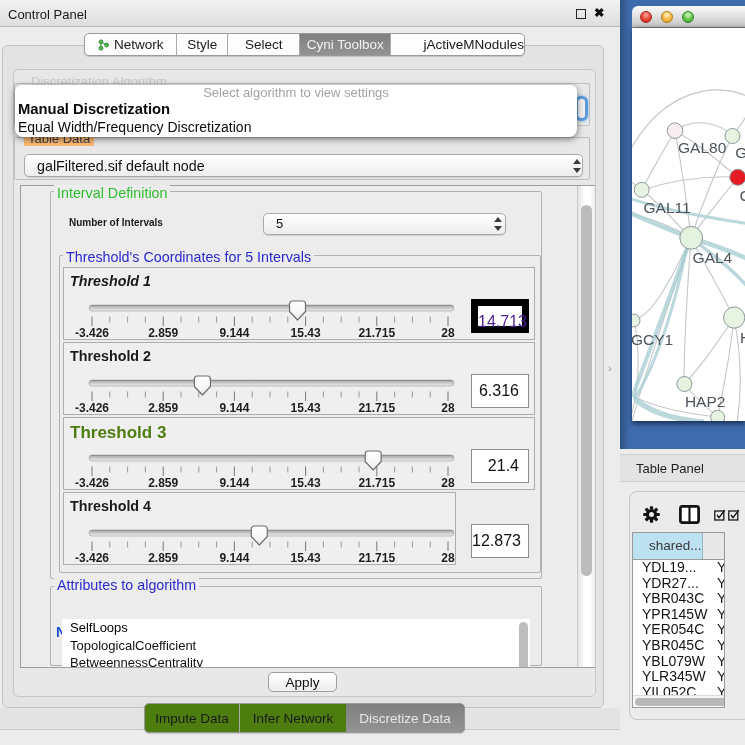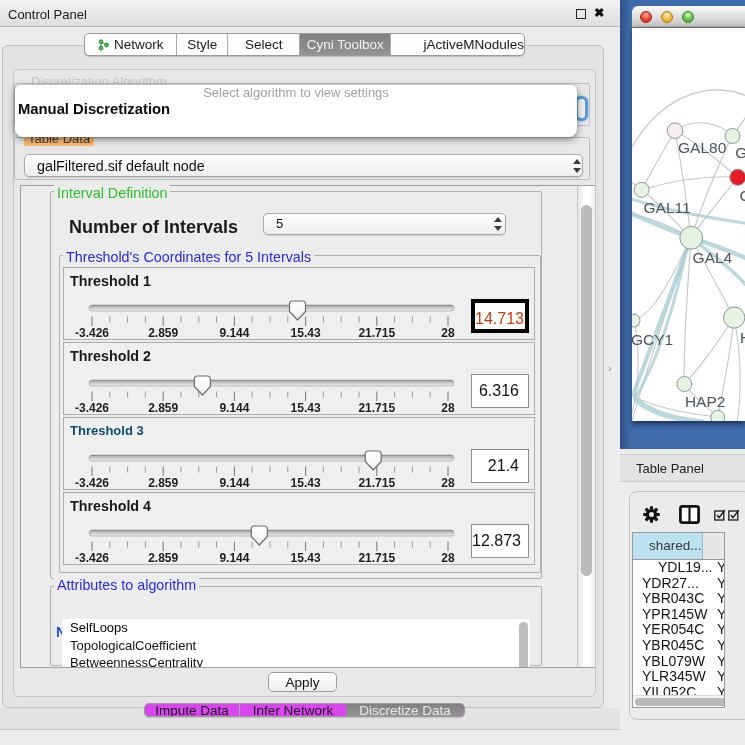--- a/index.html
+++ b/index.html
@@ -44,33 +44,33 @@
 <div class="abs" style="left:37px;top:158px;font-size:14.3px;color:#111;">galFiltered.sif default node</div>
 <svg class="abs" style="left:571px;top:158px;" width="12" height="16" viewBox="0 0 12 16">
     <path d="M6 1 L10 6 L2 6 Z" fill="#3c3c3c"></path>
     <path d="M6 15 L10 10 L2 10 Z" fill="#3c3c3c"></path>
   </svg>
 
 <div class="abs" style="left:20px;top:185px;width:575px;height:483px;background:#ececec;border:1px solid #9e9e9e;"></div>
 
 <div class="abs" style="left:50px;top:191px;width:492px;height:388px;border:1px solid #b1b1b1;border-radius:2px;"></div>
 <div class="abs" style="left:54px;top:185px;padding:0 3px;background:#ececec;font-size:14.3px;color:#2dbe2d;">Interval Definition</div>
-<div class="abs" style="left:69px;top:217px;font-size:18px;font-weight:bold;color:#1a1a1a;">Number of Intervals</div>
+<div class="abs" style="left:69px;top:217px;font-size:10px;font-weight:bold;color:#1a1a1a;">Number of Intervals</div>
 <div class="abs" style="left:263px;top:213px;width:243px;height:22px;background:linear-gradient(#ffffff,#ececec);border:1px solid #a9a9a9;border-radius:5px;box-shadow:0 1px 1px rgba(0,0,0,0.12);"></div>
 <div class="abs" style="left:276px;top:216px;font-size:13px;color:#111;">5</div>
 <svg class="abs" style="left:492px;top:216px;" width="12" height="16" viewBox="0 0 12 16">
     <path d="M6 1 L10 6 L2 6 Z" fill="#3c3c3c"></path>
     <path d="M6 15 L10 10 L2 10 Z" fill="#3c3c3c"></path>
   </svg>
 
 <div class="abs" style="left:59px;top:255px;width:482px;height:318px;border:1px solid #b1b1b1;border-radius:2px;"></div>
 <div class="abs" style="left:63px;top:249px;padding:0 3px;background:#ececec;font-size:14.3px;color:#2a2ad2;">Threshold's Coordinates for 5 Intervals</div>
 
 <div class="abs" style="left:63px;top:267px;width:472px;height:73px;background:#efefef;border:1px solid #adadad;">
- <div style="position:absolute;left:6px;top:5px;font-size:14.3px;font-weight:bold;color:#1a1a1a;">Threshold 1</div>
+ <div style="position:absolute;left:6px;top:5px;font-size:14.3px;font-weight:bold;color:#1a1a1a;font-style:italic;">Threshold 1</div>
  <svg style="position:absolute;left:0;top:0;" width="470" height="71" viewBox="0 0 470 71">
   <defs>
    <linearGradient id="trk1" x1="0" y1="0" x2="0" y2="1">
     <stop offset="0" stop-color="#787878"></stop>
           <stop offset="0.25" stop-color="#b5b5b5"></stop>
           <stop offset="0.7" stop-color="#d9d9d9"></stop>
           <stop offset="1" stop-color="#efefef"></stop>
    </linearGradient>
    <linearGradient id="tg" x1="0" y1="0" x2="0" y2="1">
     <stop offset="0" stop-color="#ffffff"></stop>
@@ -102,21 +102,21 @@
       <line x1="384.0" y1="48.5" x2="384.0" y2="58" stroke="#777777" stroke-width="1"></line>
   <text x="28.0" y="68.5" text-anchor="middle" font-size="12" font-weight="bold" fill="#1d1d1d" font-family="Liberation Sans,sans-serif">-3.426</text>
       <text x="99.2" y="68.5" text-anchor="middle" font-size="12" font-weight="bold" fill="#1d1d1d" font-family="Liberation Sans,sans-serif">2.859</text>
       <text x="170.4" y="68.5" text-anchor="middle" font-size="12" font-weight="bold" fill="#1d1d1d" font-family="Liberation Sans,sans-serif">9.144</text>
       <text x="241.6" y="68.5" text-anchor="middle" font-size="12" font-weight="bold" fill="#1d1d1d" font-family="Liberation Sans,sans-serif">15.43</text>
       <text x="312.8" y="68.5" text-anchor="middle" font-size="12" font-weight="bold" fill="#1d1d1d" font-family="Liberation Sans,sans-serif">21.715</text>
       <text x="384.0" y="68.5" text-anchor="middle" font-size="12" font-weight="bold" fill="#1d1d1d" font-family="Liberation Sans,sans-serif">28</text>
   <path d="M 225.5 36 Q 225.5 33 228.5 33 L 238.5 33 Q 241.5 33 241.5 36 L 241.5 43.5 L 233.5 52 L 225.5 43.5 Z" fill="url(#tg)" stroke="#6f6f6f" stroke-width="1.2" stroke-linejoin="round"></path>
  </svg>
 </div>
-<div class="abs" style="left:471px;top:299px;width:58px;height:34px;background:#fff;border:4px solid #000000;font-size:16px;color:#c2410c;text-align:right;line-height:32px;padding-right:9px;">14.713</div>
+<div class="abs" style="left:471px;top:299px;width:58px;height:34px;background:#fff;border:7px solid #000000;font-size:16px;color:#4c1d95;text-align:right;line-height:32px;padding-right:9px;">14.713</div>
 
 <div class="abs" style="left:63px;top:342px;width:472px;height:73px;background:#efefef;border:1px solid #adadad;">
  <div style="position:absolute;left:6px;top:5px;font-size:14.3px;font-weight:bold;color:#1a1a1a;">Threshold 2</div>
  <svg style="position:absolute;left:0;top:0;" width="470" height="71" viewBox="0 0 470 71">
   <defs>
    <linearGradient id="trk2" x1="0" y1="0" x2="0" y2="1">
     <stop offset="0" stop-color="#787878"></stop>
           <stop offset="0.25" stop-color="#b5b5b5"></stop>
           <stop offset="0.7" stop-color="#d9d9d9"></stop>
           <stop offset="1" stop-color="#efefef"></stop>
@@ -154,21 +154,21 @@
       <text x="170.4" y="68.5" text-anchor="middle" font-size="12" font-weight="bold" fill="#1d1d1d" font-family="Liberation Sans,sans-serif">9.144</text>
       <text x="241.6" y="68.5" text-anchor="middle" font-size="12" font-weight="bold" fill="#1d1d1d" font-family="Liberation Sans,sans-serif">15.43</text>
       <text x="312.8" y="68.5" text-anchor="middle" font-size="12" font-weight="bold" fill="#1d1d1d" font-family="Liberation Sans,sans-serif">21.715</text>
       <text x="384.0" y="68.5" text-anchor="middle" font-size="12" font-weight="bold" fill="#1d1d1d" font-family="Liberation Sans,sans-serif">28</text>
   <path d="M 130.4 36 Q 130.4 33 133.4 33 L 143.4 33 Q 146.4 33 146.4 36 L 146.4 43.5 L 138.4 52 L 130.4 43.5 Z" fill="url(#tg)" stroke="#6f6f6f" stroke-width="1.2" stroke-linejoin="round"></path>
  </svg>
 </div>
 <div class="abs" style="left:471px;top:374px;width:58px;height:34px;background:#fff;border:1px solid #8e8e8e;font-size:16px;color:#111;text-align:right;line-height:32px;padding-right:9px;">6.316</div>
 
 <div class="abs" style="left:63px;top:417px;width:472px;height:73px;background:#efefef;border:1px solid #adadad;">
- <div style="position:absolute;left:6px;top:5px;font-size:13px;font-weight:bold;color:#0c4a6e;text-align:right;">Threshold 3</div>
+ <div style="position:absolute;left:6px;top:5px;font-size:17px;font-weight:bold;color:#4d7c0f;text-align:right;">Threshold 3</div>
  <svg style="position:absolute;left:0;top:0;" width="470" height="71" viewBox="0 0 470 71">
   <defs>
    <linearGradient id="trk3" x1="0" y1="0" x2="0" y2="1">
     <stop offset="0" stop-color="#787878"></stop>
           <stop offset="0.25" stop-color="#b5b5b5"></stop>
           <stop offset="0.7" stop-color="#d9d9d9"></stop>
           <stop offset="1" stop-color="#efefef"></stop>
    </linearGradient>
    <linearGradient id="tg" x1="0" y1="0" x2="0" y2="1">
     <stop offset="0" stop-color="#ffffff"></stop>
@@ -202,21 +202,21 @@
       <text x="99.2" y="68.5" text-anchor="middle" font-size="12" font-weight="bold" fill="#1d1d1d" font-family="Liberation Sans,sans-serif">2.859</text>
       <text x="170.4" y="68.5" text-anchor="middle" font-size="12" font-weight="bold" fill="#1d1d1d" font-family="Liberation Sans,sans-serif">9.144</text>
       <text x="241.6" y="68.5" text-anchor="middle" font-size="12" font-weight="bold" fill="#1d1d1d" font-family="Liberation Sans,sans-serif">15.43</text>
       <text x="312.8" y="68.5" text-anchor="middle" font-size="12" font-weight="bold" fill="#1d1d1d" font-family="Liberation Sans,sans-serif">21.715</text>
       <text x="384.0" y="68.5" text-anchor="middle" font-size="12" font-weight="bold" fill="#1d1d1d" font-family="Liberation Sans,sans-serif">28</text>
   <path d="M 301.2 36 Q 301.2 33 304.2 33 L 314.2 33 Q 317.2 33 317.2 36 L 317.2 43.5 L 309.2 52 L 301.2 43.5 Z" fill="url(#tg)" stroke="#6f6f6f" stroke-width="1.2" stroke-linejoin="round"></path>
  </svg>
 </div>
 <div class="abs" style="left:471px;top:449px;width:58px;height:34px;background:#fff;border:1px solid #8e8e8e;font-size:16px;color:#111;text-align:right;line-height:32px;padding-right:9px;">21.4</div>
 
-<div class="abs" style="left:63px;top:492px;width:472px;height:73px;background:#efefef;border:1px solid #adadad;">
+<div class="abs" style="left:63px;top:492px;width:393px;height:73px;background:#efefef;border:1px solid #adadad;">
  <div style="position:absolute;left:6px;top:5px;font-size:14.3px;font-weight:bold;color:#1a1a1a;">Threshold 4</div>
  <svg style="position:absolute;left:0;top:0;" width="470" height="71" viewBox="0 0 470 71">
   <defs>
    <linearGradient id="trk4" x1="0" y1="0" x2="0" y2="1">
     <stop offset="0" stop-color="#787878"></stop>
           <stop offset="0.25" stop-color="#b5b5b5"></stop>
           <stop offset="0.7" stop-color="#d9d9d9"></stop>
           <stop offset="1" stop-color="#efefef"></stop>
    </linearGradient>
    <linearGradient id="tg" x1="0" y1="0" x2="0" y2="1">
@@ -266,21 +266,21 @@
   <div style="padding-left:8px;font-size:13px;color:#111;height:17.5px;line-height:17.5px;">TopologicalCoefficient</div>
   <div style="padding-left:8px;font-size:13px;color:#111;height:17.5px;line-height:17.5px;">BetweennessCentrality</div>
   <div style="position:absolute;right:2px;top:3px;width:9px;height:60px;background:#bdbdbd;border-radius:5px;"></div>
 </div>
 
 <div class="abs" style="left:577px;top:186px;width:18px;height:481px;background:linear-gradient(90deg,#e3e3e3,#ffffff 40%,#ffffff 70%,#ececec);border-left:1px solid #c9c9c9;"></div>
 <div class="abs" style="left:581px;top:205px;width:11px;height:371px;background:#bcbcbc;border-radius:6px;"></div>
 
 <div class="abs" style="left:0;top:708px;width:620px;height:22px;background:#e3e3e3;border-bottom:1px solid #c9c9c9;"></div>
 <div class="abs" style="left:268px;top:672px;width:69px;height:20px;background:linear-gradient(#ffffff,#ededed);border:1px solid #9e9e9e;border-radius:5px;font-size:13.5px;color:#111;text-align:center;line-height:19px;">Apply</div>
-<div class="abs" style="left:144px;top:703px;width:321px;height:14px;background:#d946ef;border:1px solid #9a9a9a;border-radius:5px;box-shadow:0 1px 1px rgba(0,0,0,0.15);overflow:hidden;display:flex;font-size:13.5px;color:#1a1a1a;">
+<div class="abs" style="left:144px;top:703px;width:321px;height:30px;background:#4d7c0f;border:1px solid #9a9a9a;border-radius:5px;box-shadow:0 1px 1px rgba(0,0,0,0.15);overflow:hidden;display:flex;font-size:13.5px;color:#1a1a1a;">
  <div style="width:95px;display:flex;align-items:center;justify-content:center;border-right:1px solid #ababab;">Impute Data</div>
  <div style="flex:1;display:flex;align-items:center;justify-content:center;">Infer Network</div>
  <div style="width:118px;display:flex;align-items:center;justify-content:center;background:linear-gradient(#808080,#939393);color:#e8e8e8;">Discretize Data</div>
 </div>
 
 <div class="abs" style="left:620px;top:0;width:125px;height:449px;background:#3e6cab;"></div>
 <div class="abs" style="left:608px;top:362px;font-size:11px;color:#8f8f8f;">›</div>
 <div class="abs" style="left:620px;top:0;width:125px;height:449px;background:linear-gradient(90deg,rgba(0,0,20,0.25),rgba(0,0,0,0) 10px);"></div>
 <div class="abs" style="left:632px;top:6px;width:113px;height:22px;background:linear-gradient(#fbfbfb,#c4c4c4);border-bottom:1px solid #7f7f7f;border-top-left-radius:6px;"></div>
 <div class="abs" style="left:640px;top:11px;width:12px;height:12px;border-radius:50%;background:radial-gradient(circle at 50% 30%,#ff958a 10%,#e6493c 50%,#cc2217);border:0.5px solid #ab2217;"></div>
@@ -366,31 +366,32 @@
  <rect x="0.8" y="2" width="9" height="9" fill="none" stroke="#111" stroke-width="1.25"></rect>
  <path d="M3 6 L5 8.6 L10.8 1.2" fill="none" stroke="#111" stroke-width="1.35"></path>
 </svg>
 
 <div class="abs" style="left:632px;top:532px;width:93px;height:176px;border:1px solid #9a9a9a;background:#fff;overflow:hidden;">
  <div style="height:27px;display:flex;border-bottom:1px solid #9a9a9a;">
   <div style="width:74px;background:#bce1f0;border-right:1px solid #90b6c8;font-size:13.5px;color:#3a3a3a;text-align:center;line-height:26px;padding-left:16px;">shared...</div>
   <div style="flex:1;background:#e7e7e7;font-size:13.5px;color:#3a3a3a;line-height:26px;padding-left:31px;">n</div>
  </div>
  <div style="font-size:14px;color:#141414;">
-      <div style="height:15.6px;line-height:15.6px;white-space:nowrap;"><span style="display:inline-block;width:84px;padding-left:25px;">YDL19...</span><span>YDL1</span></div>
+      <div style="height:15.6px;line-height:15.6px;white-space:nowrap;"><span style="display:inline-block;width:84px;padding-left:9px;">YDL19...</span><span>YDL1</span></div>
       <div style="height:15.6px;line-height:15.6px;white-space:nowrap;"><span style="display:inline-block;width:84px;padding-left:9px;">YDR27...</span><span>YDR2</span></div>
       <div style="height:15.6px;line-height:15.6px;white-space:nowrap;"><span style="display:inline-block;width:84px;padding-left:9px;">YBR043C</span><span>YBR0</span></div>
       <div style="height:15.6px;line-height:15.6px;white-space:nowrap;"><span style="display:inline-block;width:84px;padding-left:9px;">YPR145W</span><span>YPR1</span></div>
       <div style="height:15.6px;line-height:15.6px;white-space:nowrap;"><span style="display:inline-block;width:84px;padding-left:9px;">YER054C</span><span>YER0</span></div>
       <div style="height:15.6px;line-height:15.6px;white-space:nowrap;"><span style="display:inline-block;width:84px;padding-left:9px;">YBR045C</span><span>YBR0</span></div>
       <div style="height:15.6px;line-height:15.6px;white-space:nowrap;"><span style="display:inline-block;width:84px;padding-left:9px;">YBL079W</span><span>YBL0</span></div>
       <div style="height:15.6px;line-height:15.6px;white-space:nowrap;"><span style="display:inline-block;width:84px;padding-left:9px;">YLR345W</span><span>YLR3</span></div>
       <div style="height:15.6px;line-height:15.6px;white-space:nowrap;"><span style="display:inline-block;width:84px;padding-left:9px;">YIL052C</span><span>YIL0</span></div>
     </div>
  <div style="position:absolute;left:0;bottom:0;width:113px;height:12px;background:linear-gradient(#f4f4f4,#ffffff);border-top:1px solid #dcdcdc;">
   <div style="position:absolute;left:2px;top:1.5px;width:120px;height:8px;background:#b9b9b9;border-radius:4px;"></div>
  </div>
 </div>
 
 <div class="abs" style="left:15px;top:85px;width:562px;height:52px;background:#fff;border-radius:6px 6px 8px 8px;box-shadow:0 2px 7px rgba(0,0,0,0.5);z-index:50;">
  <div style="height:16px;font-size:13px;color:#a2a2a2;text-align:center;line-height:15px;">Select algorithm to view settings</div>
  <div style="height:18px;font-size:14.8px;font-weight:bold;color:#0b0b0b;padding-left:3px;line-height:17px;">Manual Discretization</div>
+ <div style="height:18px;font-size:14px;color:#0b0b0b;padding-left:3px;line-height:17px;">Equal Width/Frequency Discretization</div>
 </div>
 
 </body></html>

